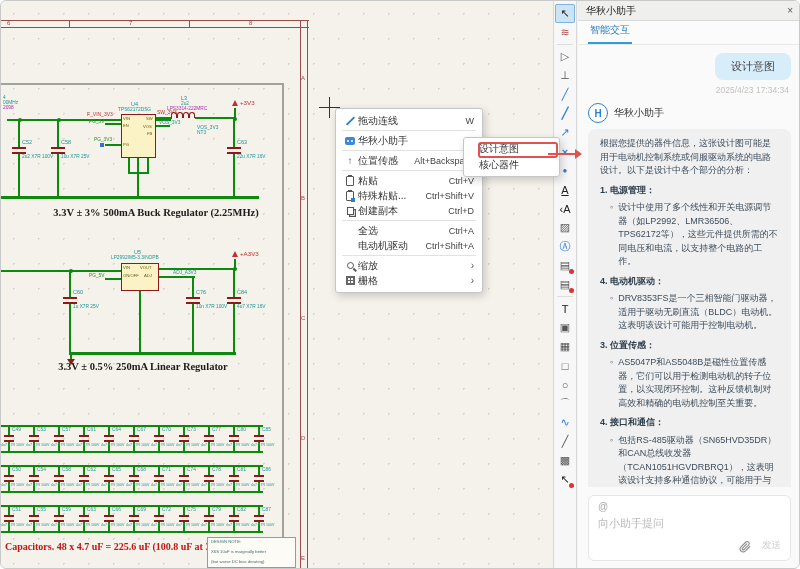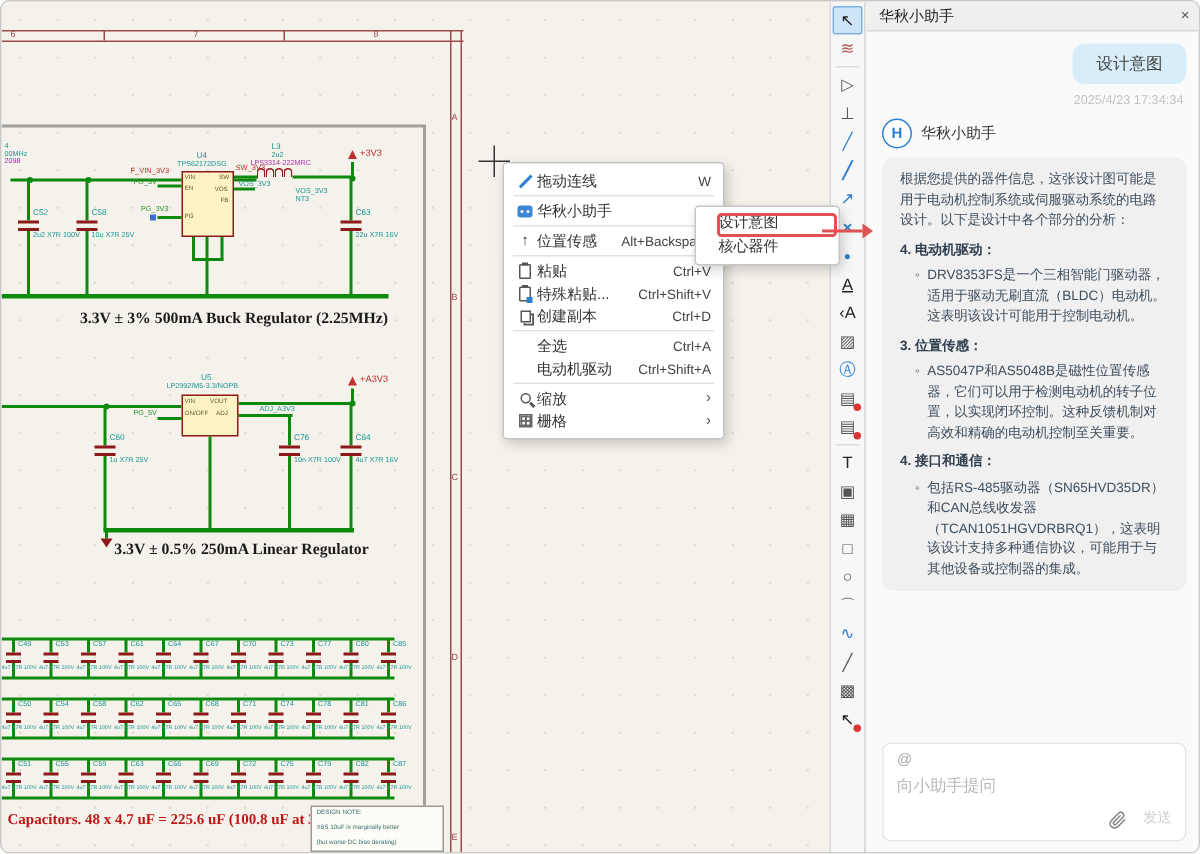--- a/index.html
+++ b/index.html
@@ -218,21 +218,21 @@
     <div class="pwrup" style="left:231px;top:250px"></div>
     <span class="tred" style="left:239px;top:249px;font-size:10px;transform:scale(.62)">+A3V3</span>
     <div class="jdot" style="left:232px;top:266px"></div>
 
     <div class="wire" style="left:158px;top:275px;width:36px;height:2px"></div>
     <span class="tl2" style="left:172px;top:269px">ADJ_A3V3</span>
     <div class="wire" style="left:138px;top:290px;width:2px;height:62px"></div>
     <div class="bus3" style="left:68px;top:351px;width:167px;height:3px"></div>
     <div class="wire" style="left:69px;top:353px;width:2px;height:5px"></div>
     <div class="gnd" style="left:66px;top:358px"></div>
-    <div class="sectitle" style="left:45px;top:360px;width:230px">3.3V ± 0.5% 250mA Linear Regulator</div>
+    <div class="sectitle" style="left:27px;top:360px;width:230px">3.3V ± 0.5% 250mA Linear Regulator</div>
 
     <div id="capbank">
         <div class="bus3" style="left: 0px; top: 424px; width: 262px; height: 2px;"></div>
         <div class="bus3" style="left: 0px; top: 450px; width: 262px; height: 2px;"></div>
         <div class="bus3" style="left: 0px; top: 464px; width: 262px; height: 2px;"></div>
         <div class="bus3" style="left: 0px; top: 490px; width: 262px; height: 2px;"></div>
         <div class="bus3" style="left: 0px; top: 504px; width: 262px; height: 2px;"></div>
         <div class="bus3" style="left: 0px; top: 530px; width: 262px; height: 2px;"></div>
       </div>
     <div class="capsnote" style="left:4px;top:540px">Capacitors. 48 x 4.7 uF = 225.6 uF (100.8 uF at 33V)</div>
@@ -509,32 +509,41 @@
       <div class="tbtn">╱</div>
       <div class="tbtn">▩</div>
       <div class="tbtn dark">↖<span class="tbadge"></span></div>
     </div>
 
   <div class="panel">
     <div class="phead">
       <span class="ptitle">华秋小助手</span>
       <span class="pclose">×</span>
     </div>
+    <div class="ptabs">
+      <span class="ptab">智能交互</span>
+    </div>
     <div class="chat">
       <div class="bubble-row">
         <div class="bubble">设计意图</div>
       </div>
       <div class="time">2025/4/23 17:34:34</div>
       <div class="arow">
         <div class="avatar">H</div>
         <span class="aname">华秋小助手</span>
       </div>
       <div class="card">
         <div class="intro">根据您提供的器件信息，这张设计图可能是用于电动机控制系统或伺服驱动系统的电路设计。以下是设计中各个部分的分析：</div>
         <div id="sections">
+            <div class="sec">
+              <div class="sec-t">1. 电源管理：</div>
+              <div class="sec-b">
+                <span>设计中使用了多个线性和开关电源调节器（如LP2992、LMR36506、TPS62172等），这些元件提供所需的不同电压和电流，以支持整个电路的工作。</span>
+              </div>
+            </div>
             <div class="sec">
               <div class="sec-t">4. 电动机驱动：</div>
               <div class="sec-b">
                 <span>DRV8353FS是一个三相智能门驱动器，适用于驱动无刷直流（BLDC）电动机。这表明该设计可能用于控制电动机。</span>
               </div>
             </div>
             <div class="sec">
               <div class="sec-t">3. 位置传感：</div>
               <div class="sec-b">
                 <span>AS5047P和AS5048B是磁性位置传感器，它们可以用于检测电动机的转子位置，以实现闭环控制。这种反馈机制对高效和精确的电动机控制至关重要。</span>

